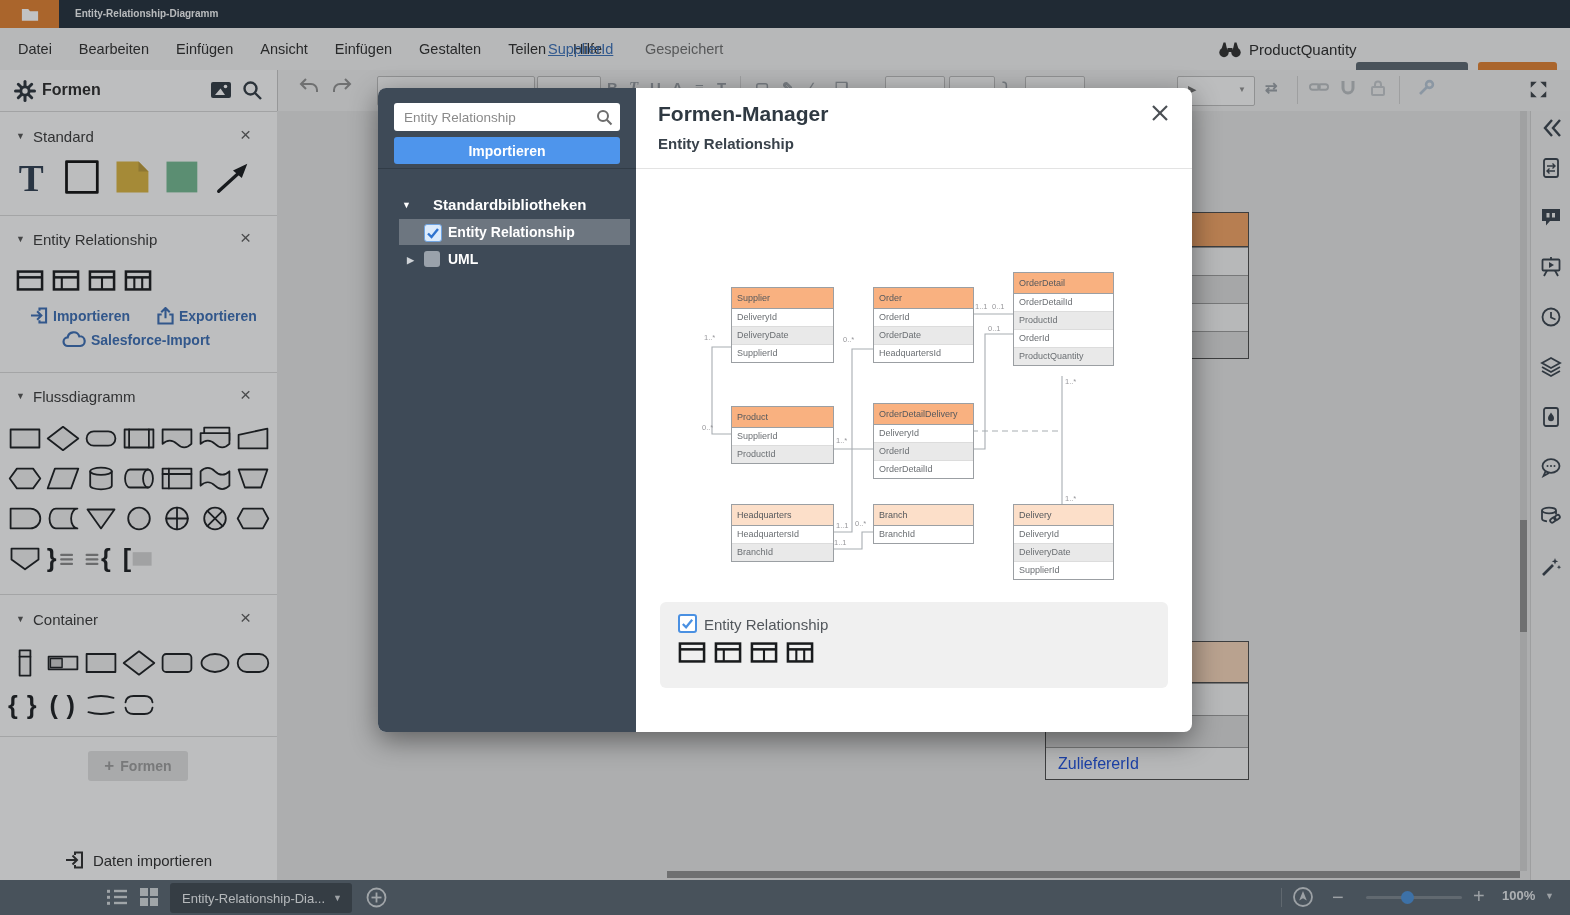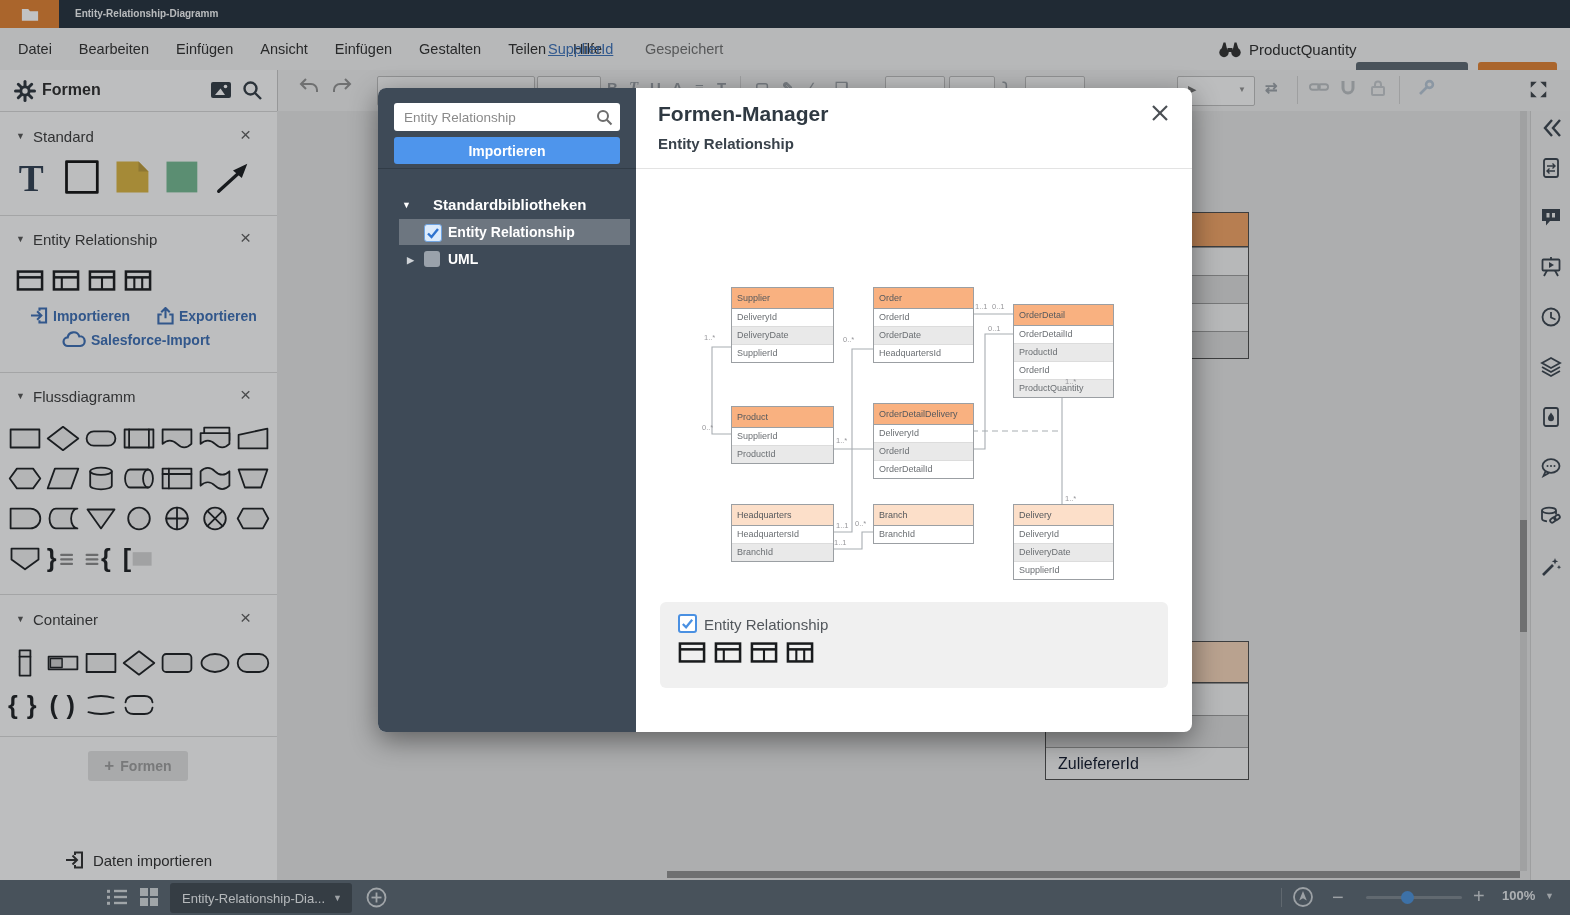--- a/index.html
+++ b/index.html
@@ -32,21 +32,21 @@
   .sec-close{position:absolute;left:240px;top:1px;font-size:19px;color:#5e5e5e;cursor:pointer;}
   .hr{position:absolute;left:0;width:277px;height:1px;background:#d8d8d8;}
   .shape-cell{position:absolute;width:38px;height:38px;display:flex;align-items:center;justify-content:center;cursor:grab;}
   .sb-link{position:absolute;display:flex;align-items:center;gap:5px;color:#3b6db3;font-weight:bold;font-size:14px;cursor:pointer;}
   #formen-btn{position:absolute;left:88px;top:681px;width:100px;height:30px;background:#dedede;border-radius:3px;color:#9b9b9b;font-size:14px;font-weight:bold;display:flex;align-items:center;justify-content:center;gap:6px;}
   #daten-row{position:absolute;left:0;top:775px;width:277px;height:30px;display:flex;align-items:center;justify-content:center;gap:9px;font-size:15px;color:#2e2e2e;cursor:pointer;}
   
   #canvas{position:absolute;left:277px;top:111px;width:1253px;height:769px;background:#e4e4e4;}
   .ctable{position:absolute;border:1px solid #4a4a4a;background:#f1f1f1;}
   .chead{border-bottom:1px solid #4a4a4a;}
-  .crow{border-top:1px solid #9a9a9a;font-size:16px;color:#0f172a;display:flex;align-items:center;padding-left:12px;box-sizing:border-box;}
+  .crow{border-top:1px solid #9a9a9a;font-size:16px;color:#1d4ed8;display:flex;align-items:center;padding-left:12px;box-sizing:border-box;}
   .crow.dark{background:#dadada;}
   .crow.light{background:#f1f1f1;}
   #vscroll{position:absolute;left:1520px;top:111px;width:7px;height:760px;background:#d2d2d2;}
   #vthumb{position:absolute;left:1520px;top:520px;width:7px;height:112px;background:#8f8f8f;}
   #hthumb{position:absolute;left:667px;top:871px;width:853px;height:7px;background:#8f8f8f;}
   
   #rightbar{position:absolute;left:1530px;top:111px;width:40px;height:769px;background:#ececec;border-left:1px solid #cfcfcf;}
   .rb-ic{position:absolute;left:9px;width:22px;height:22px;color:#39434d;cursor:pointer;}
   
   #bottombar{position:absolute;left:0;top:880px;width:1570px;height:35px;background:#5a6671;}
@@ -782,21 +782,21 @@
           <div class="prow">DeliveryId</div>
           <div class="prow gray">DeliveryDate</div>
           <div class="prow">SupplierId</div>
         </div>
         <div class="ptable" style="left: 495px; top: 199px; width: 99px;">
           <div class="phead">Order</div>
           <div class="prow">OrderId</div>
           <div class="prow gray">OrderDate</div>
           <div class="prow">HeadquartersId</div>
         </div>
-        <div class="ptable" style="left: 635px; top: 216px; width: 99px;">
+        <div class="ptable" style="left: 635px; top: 184px; width: 99px;">
           <div class="phead">OrderDetail</div>
           <div class="prow">OrderDetailId</div>
           <div class="prow gray">ProductId</div>
           <div class="prow">OrderId</div>
           <div class="prow gray">ProductQuantity</div>
         </div>
         <div class="ptable" style="left: 353px; top: 318px; width: 101px;">
           <div class="phead">Product</div>
           <div class="prow">SupplierId</div>
           <div class="prow gray">ProductId</div>

